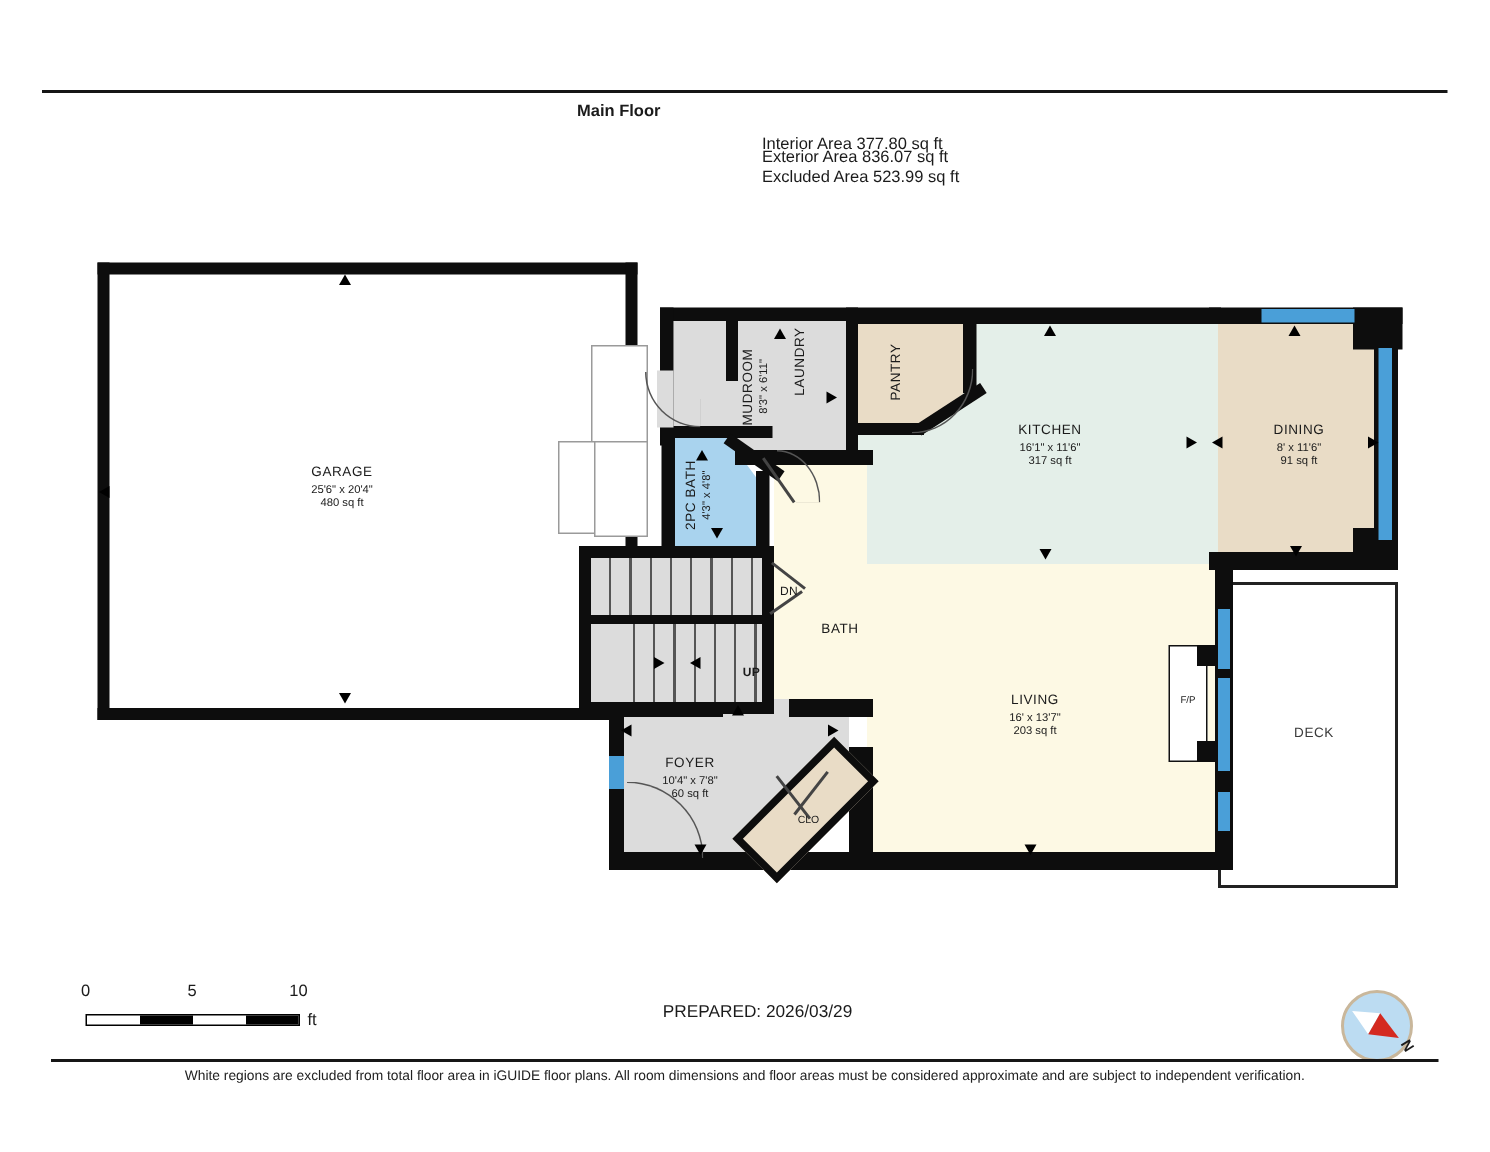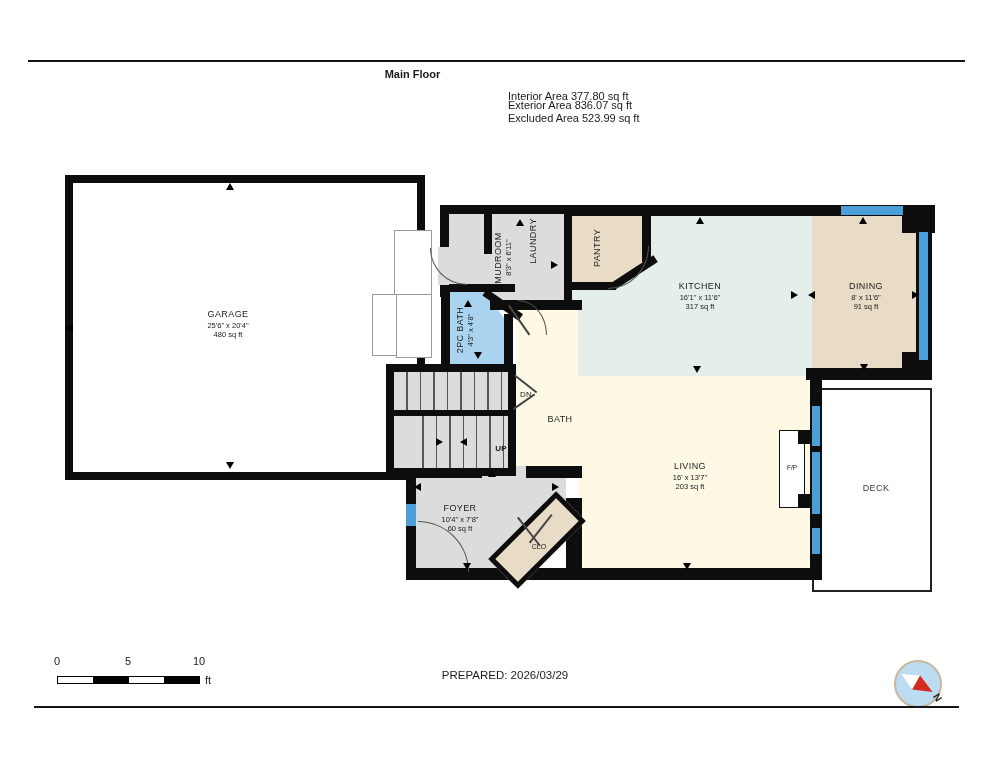--- a/index.html
+++ b/index.html
@@ -207,14 +207,15 @@
   <div class="abs" style="left:894px;top:660px;width:46px;height:46px;">
     <div class="abs" style="left:0;top:0;width:44px;height:44px;border-radius:50%;background:var(--c-compass-fill,#bcdcf2);border:2px solid var(--c-compass-ring,#c9b79b);"></div>
     <div class="abs" style="left:5px;top:15px;width:36px;height:16px;transform:rotate(30deg);">
       <div class="abs" style="left:0;top:0;width:0;height:0;border-top:8px solid transparent;border-bottom:8px solid transparent;border-right:17px solid #fff;"></div>
       <div class="abs" style="left:17px;top:0;width:0;height:0;border-top:8px solid transparent;border-bottom:8px solid transparent;border-left:19px solid var(--c-compass-needle,#d42a20);"></div>
     </div>
     <div class="abs" style="left:40px;top:32px;font-size:10px;font-weight:bold;transform:rotate(58deg);">N</div>
   </div>
 
   <div class="hline" style="left:34px;top:706px;width:925px;height:2px;"></div>
+  <div class="disclaimer">White regions are excluded from total floor area in iGUIDE floor plans. All room dimensions and floor areas must be considered approximate and are subject to independent verification.</div>
 
 </div>
 
 </body></html>

